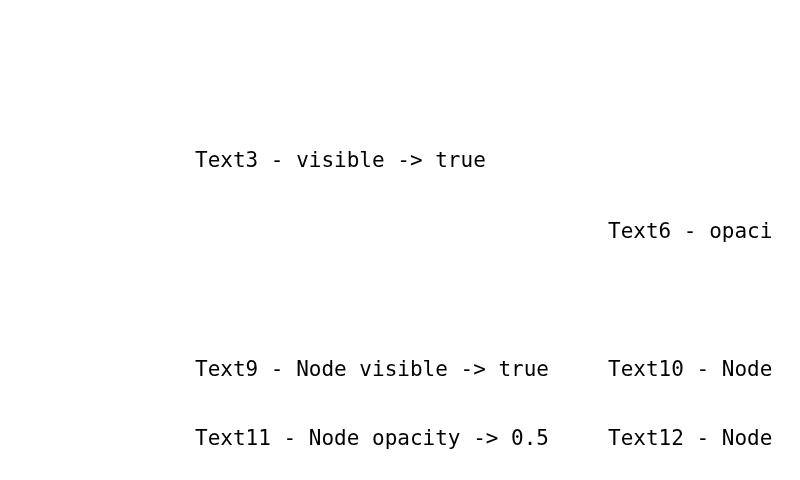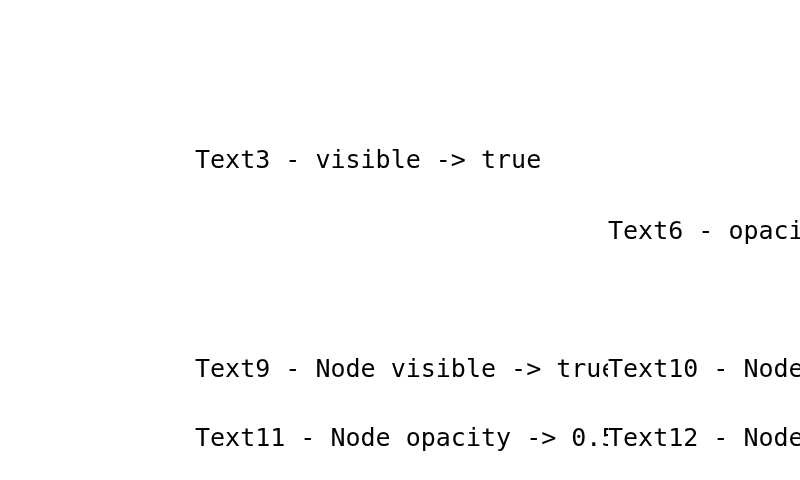--- a/index.html
+++ b/index.html
@@ -10,21 +10,21 @@
   .screen {
     position: relative;
     width: 800px;
     height: 480px;
     background: #ffffff;
     overflow: hidden;
     font-family: "DejaVu Sans Mono", monospace;
   }
   .t {
     position: absolute;
-    font-size: 25px;
+    font-size: 21px;
     line-height: 30px;
     color: #000000;
     white-space: pre;
     letter-spacing: 0;
   }
   
   .t.overlay {
     background: #ffffff;
   }
 </style>

